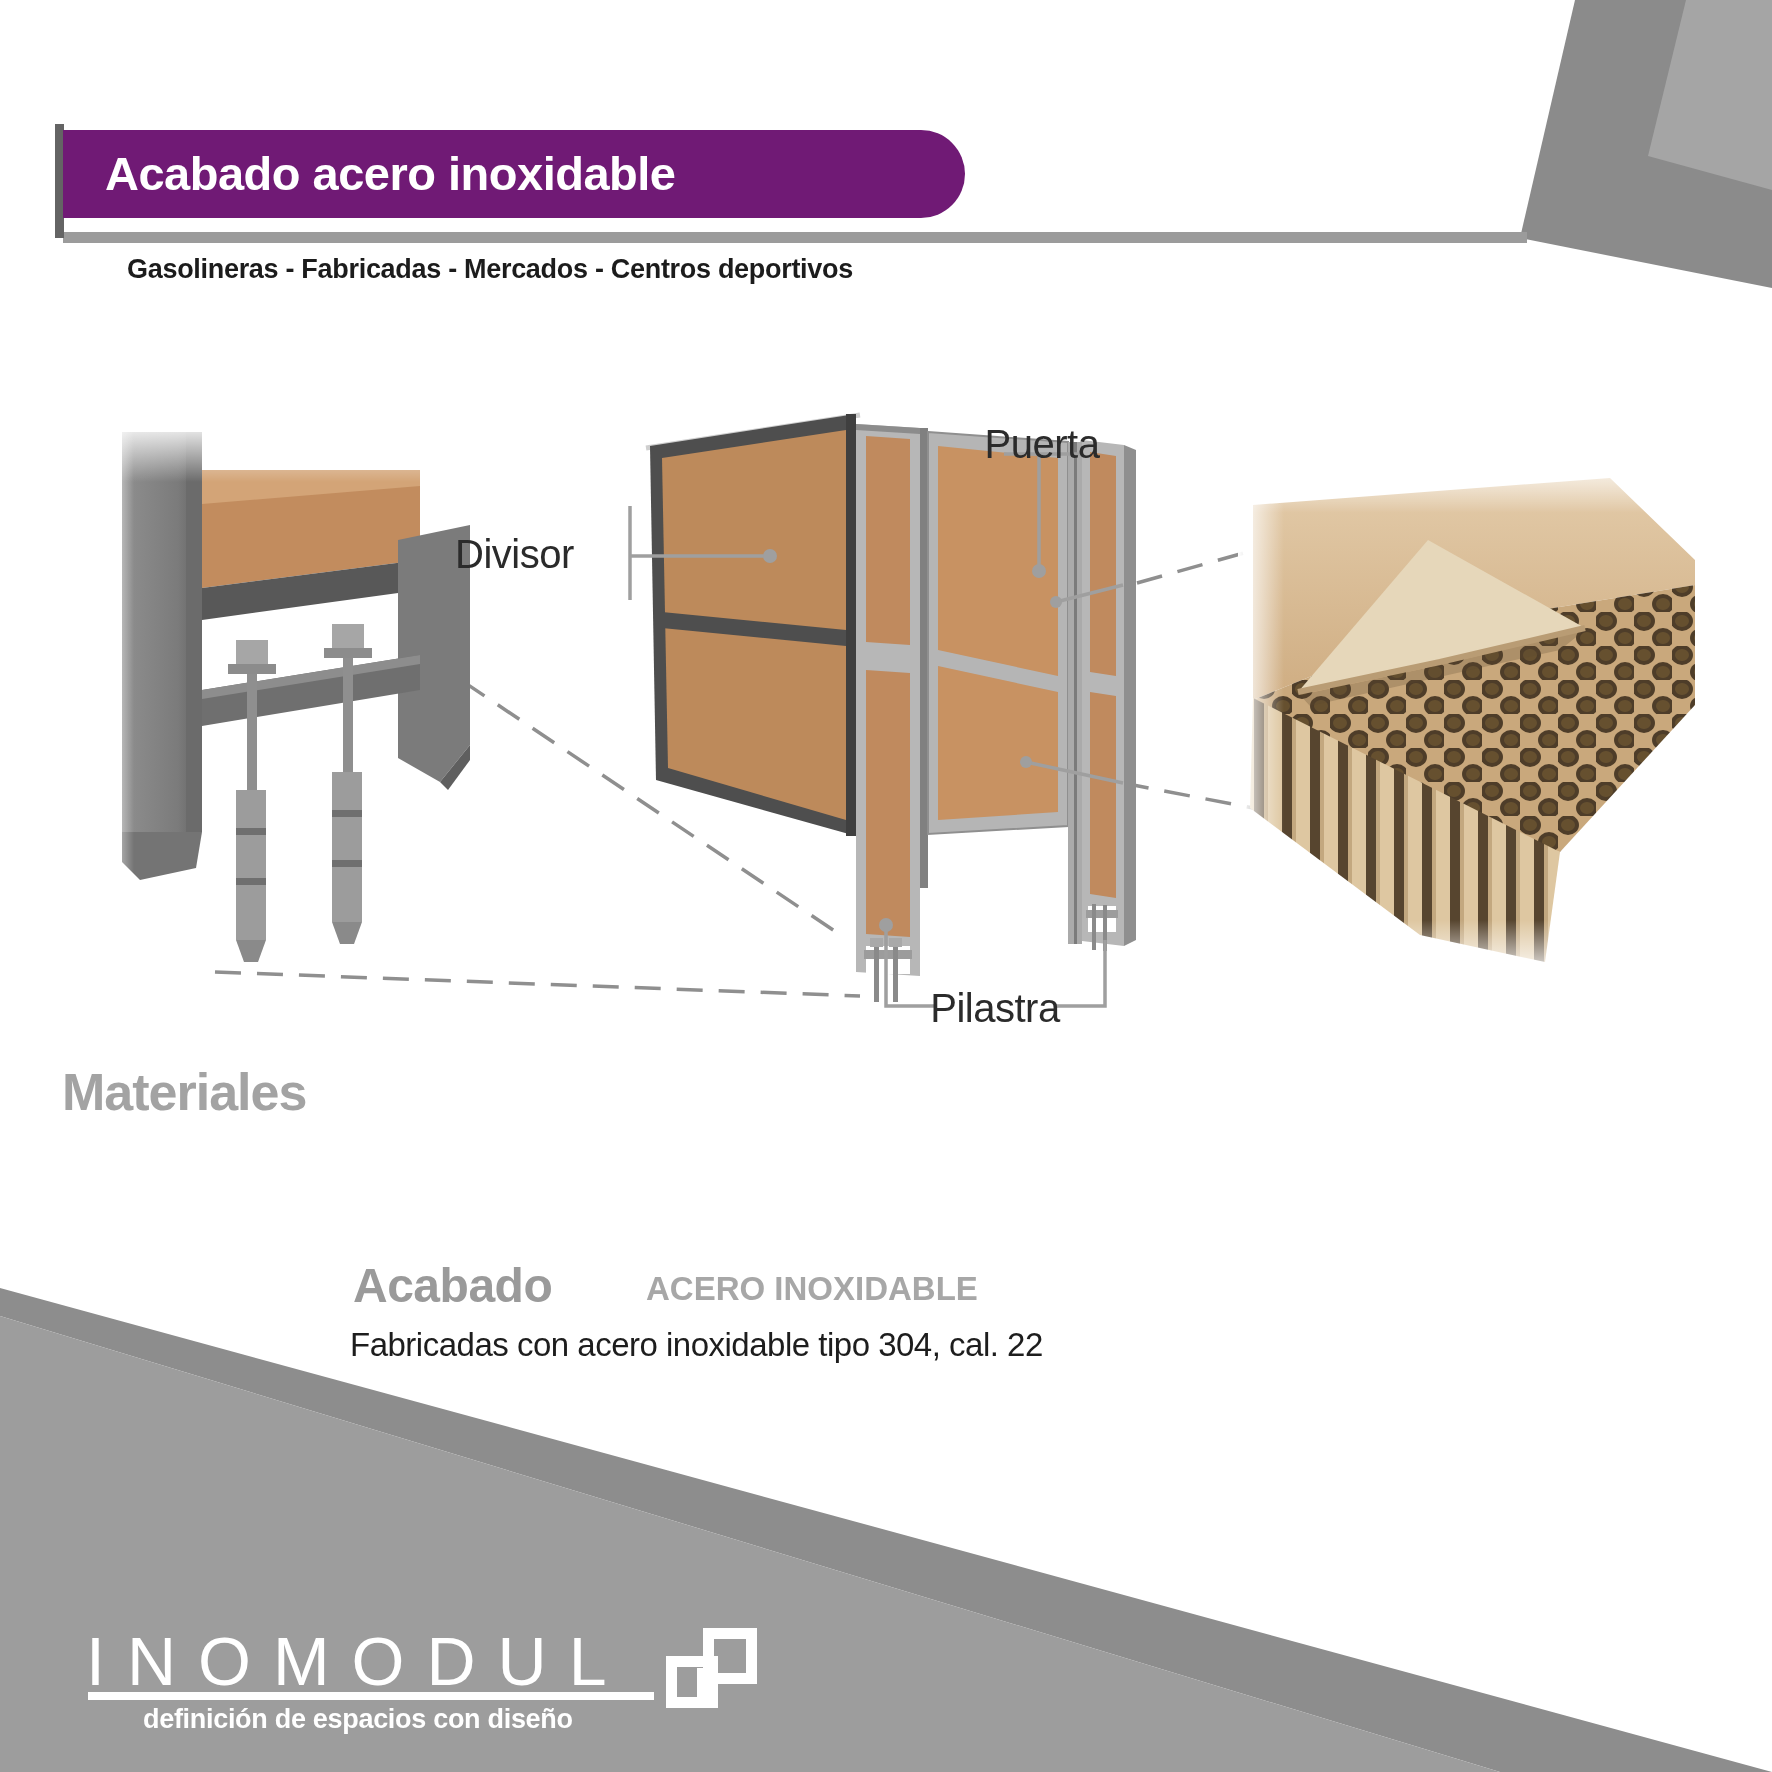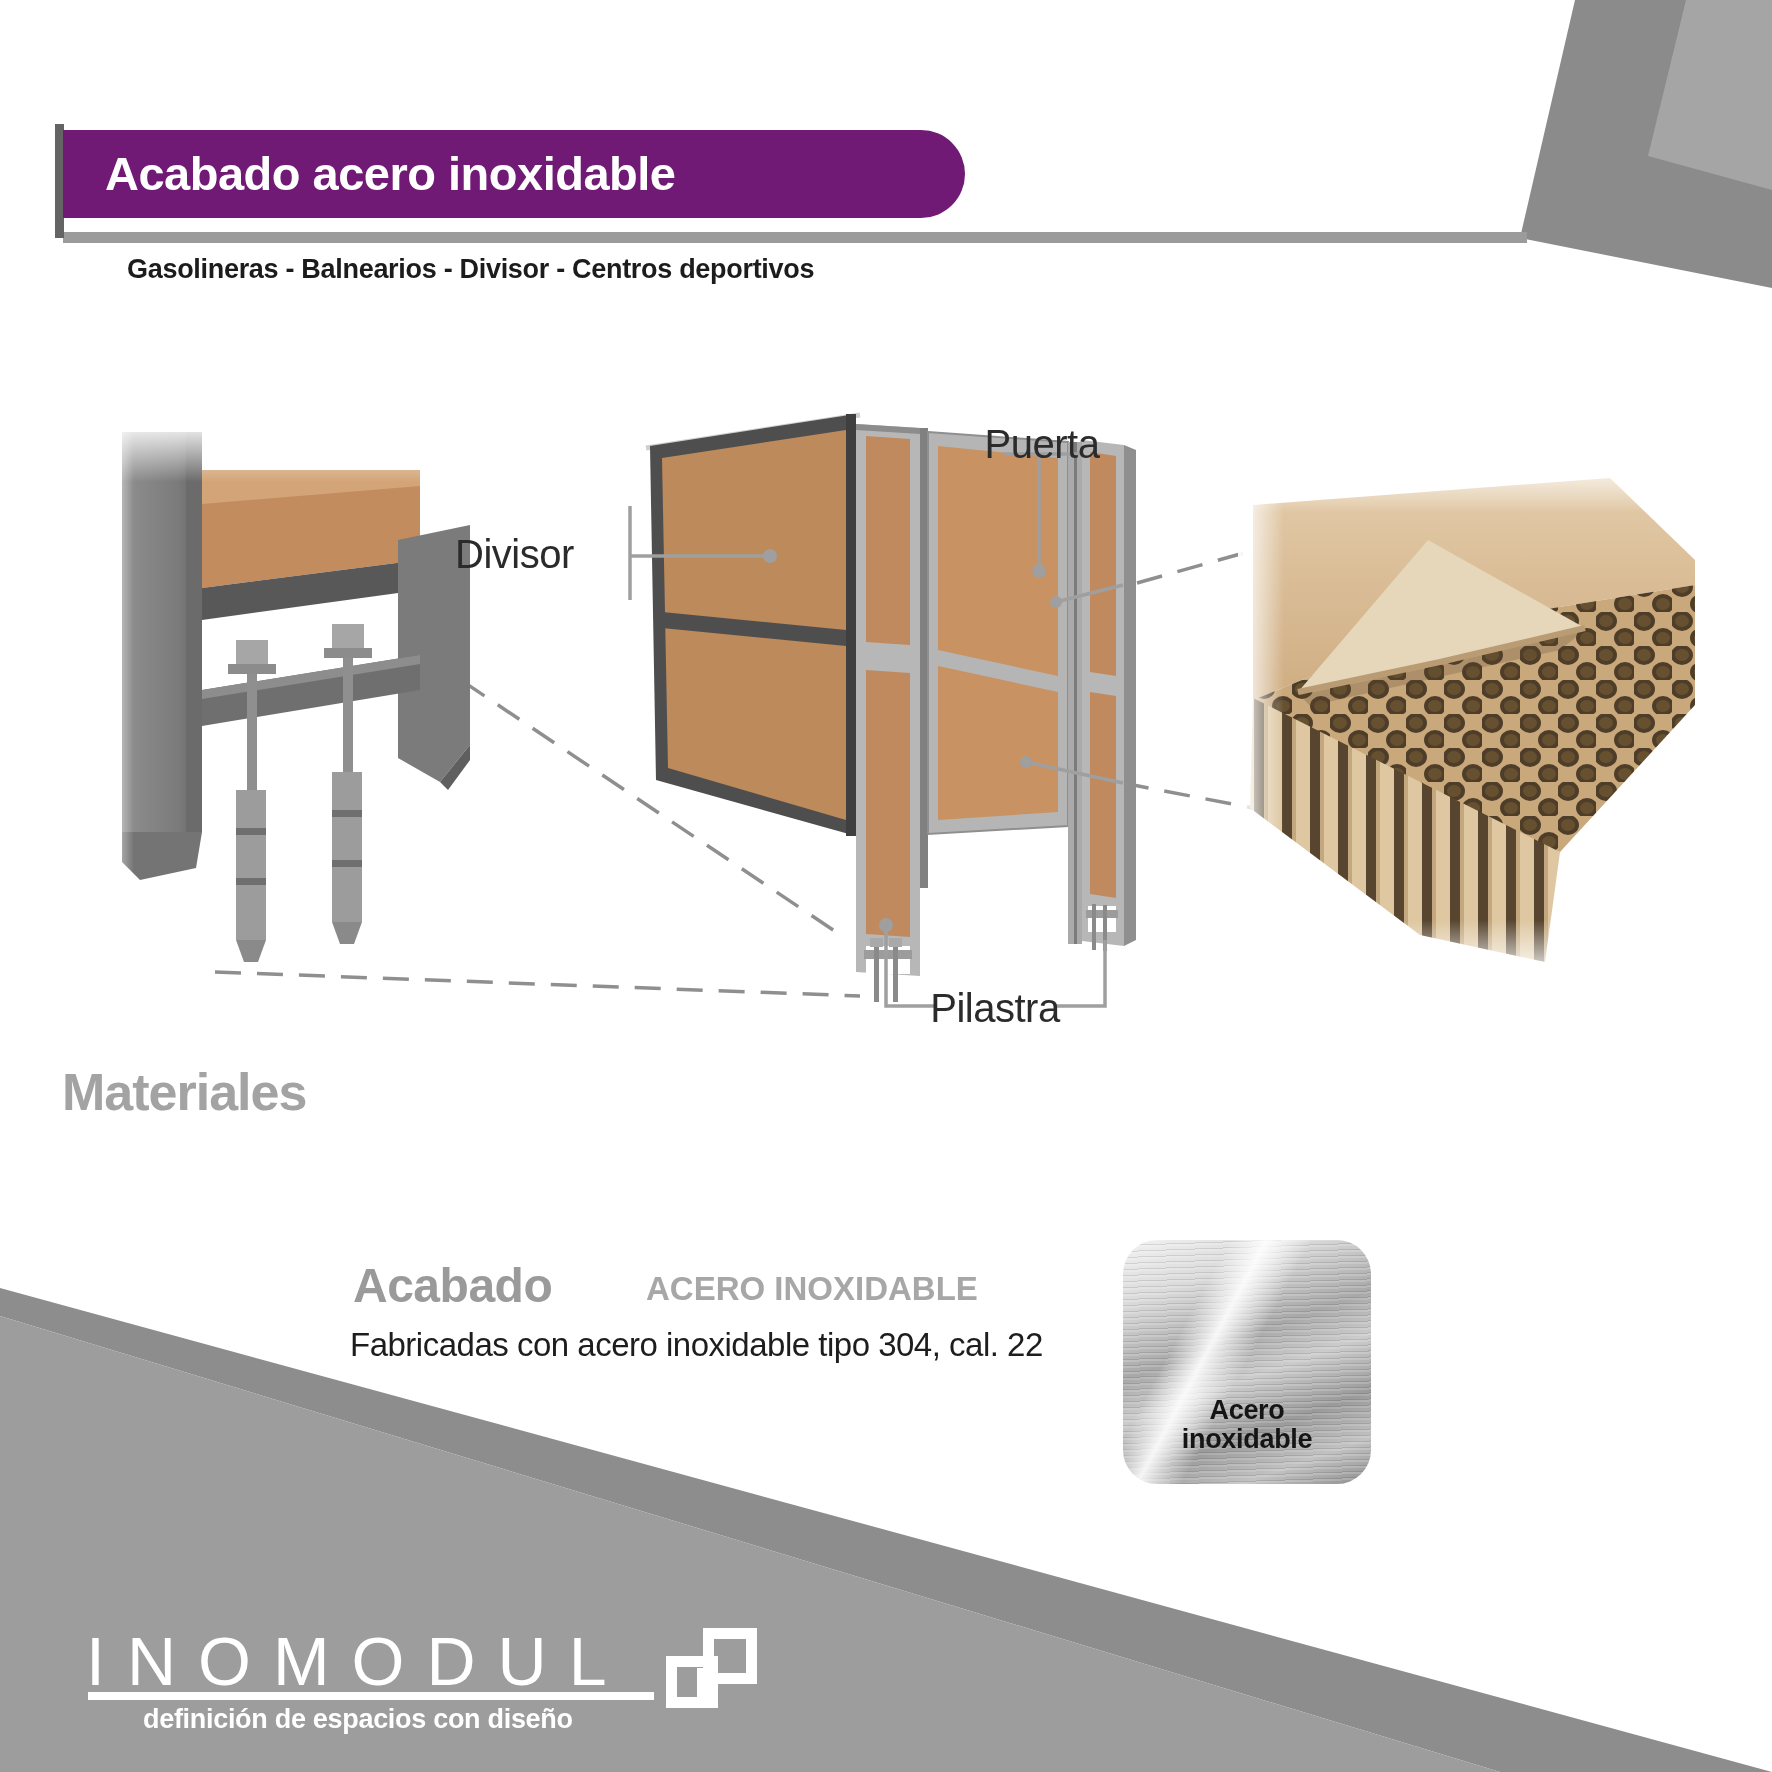--- a/index.html
+++ b/index.html
@@ -211,38 +211,32 @@
       <circle cx="1056" cy="602" r="6"></circle>
       <circle cx="1026" cy="762" r="6"></circle>
     </g>
   </svg>
 
   <div class="abs banner-notch"></div>
   <div class="abs banner">
     <div class="banner-title">Acabado acero inoxidable</div>
   </div>
   <div class="abs banner-line"></div>
-  <div class="abs subtitle">Gasolineras - Balnearios - Divisor - Centros deportivos</div>
+  <div class="abs subtitle">Gasolineras - Fabricadas - Mercados - Centros deportivos</div>
 
   <div class="abs dlabel label-divisor">Divisor</div>
   <div class="abs dlabel label-puerta">Puerta</div>
   <div class="abs dlabel label-pilastra">Pilastra</div>
 
   <div class="abs materials-heading">Materiales</div>
 
   <div class="abs finish-heading">Acabado</div>
   <div class="abs finish-sub">ACERO INOXIDABLE</div>
   <div class="abs finish-body">Fabricadas con acero inoxidable tipo 304, cal. 22</div>
 
-  <div class="abs swatch">
-    <div class="swatch-label">
-      <div>Acero</div>
-      <div>inoxidable</div>
-    </div>
-  </div>
 
   <div class="abs brand-wordmark">INOMODUL</div>
   <div class="abs brand-underline"></div>
   <div class="abs brand-tagline">definición de espacios con diseño</div>
   <div class="abs lg-sq lg-sq-big"></div>
   <div class="abs lg-sq lg-sq-small"></div>
   <div class="abs lg-bar"></div>
 
 </div>
 

